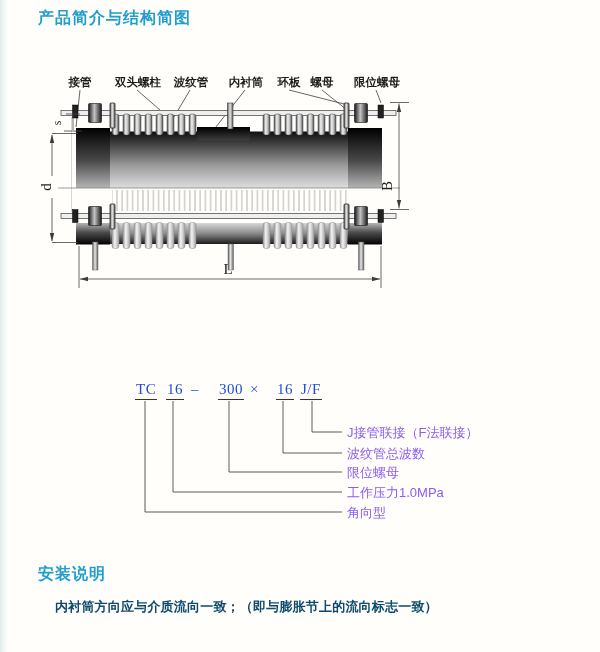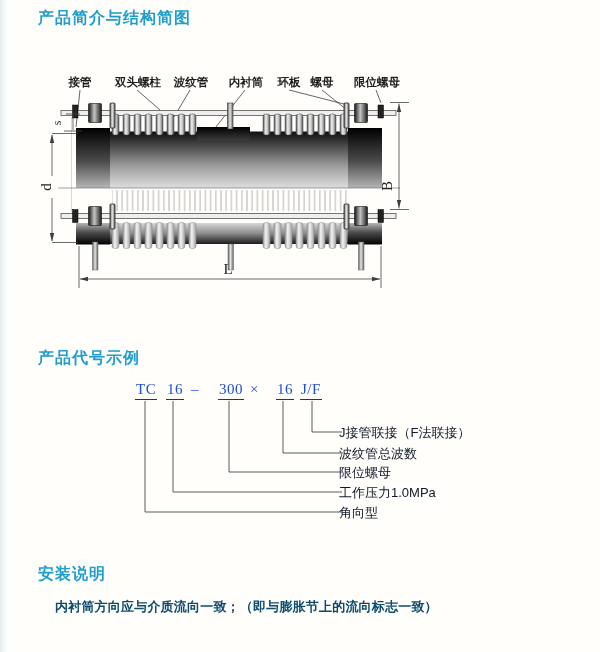--- a/index.html
+++ b/index.html
@@ -6,37 +6,36 @@
   body{font-family:"Liberation Sans",sans-serif;background:#ffffff;}
   .page{position:relative;width:600px;height:652px;background:#fffefa;overflow:hidden;}
   .edge{position:absolute;left:0;top:0;width:8px;height:652px;
         background:linear-gradient(90deg,#e4ebee 0%,#f4f8f8 55%,rgba(255,255,255,0) 100%);}
   .sec-title{position:absolute;left:38px;margin:0;font-size:16px;font-weight:bold;
              color:#1f9ecd;letter-spacing:1px;}
   .diagram-svg{position:absolute;left:0;top:0;}
   .code-part{position:absolute;top:381px;font-family:"Liberation Serif",serif;
              font-size:15px;color:#1d4ed8;letter-spacing:0.5px;}
   .code-part.u{border-bottom:1.2px solid #333;padding:0 1px 1px 1px;}
-  .callout{position:absolute;left:339px;height:16px;font-size:13px;color:#0f172a;
+  .callout{position:absolute;left:347px;height:16px;font-size:13px;color:#8b5cf6;
            font-weight:500;white-space:nowrap;}
   .para{position:absolute;left:55px;font-size:13px;color:#0c4a6e;font-weight:700;
         white-space:nowrap;letter-spacing:0.2px;}
   svg text.plabel{font-family:"Liberation Sans",sans-serif;font-size:11.5px;
                   font-weight:bold;fill:#1c1c1c;}
   svg text.dlabel{font-family:"Liberation Serif",serif;fill:#222;}
 </style>
 </head>
 <body>
 
 <div class="page">
 
   <div class="edge"></div>
 
   <h2 class="sec-title" style="top:8px">产品简介与结构简图</h2>
-  <h2 class="sec-title" style="top:348px">产品代号示例</h2>
   <h2 class="sec-title" style="top:564px">安装说明</h2>
 
   <svg class="diagram-svg" width="600" height="652" viewBox="0 0 600 652">
     <defs>
       <linearGradient id="gUpper" x1="0" y1="0" x2="0" y2="1">
         <stop offset="0" stop-color="#101010"></stop>
           <stop offset="0.12" stop-color="#2a2a2a"></stop>
         <stop offset="0.6" stop-color="#9a9a9a"></stop>
           <stop offset="1" stop-color="#dedede"></stop>
       </linearGradient>

